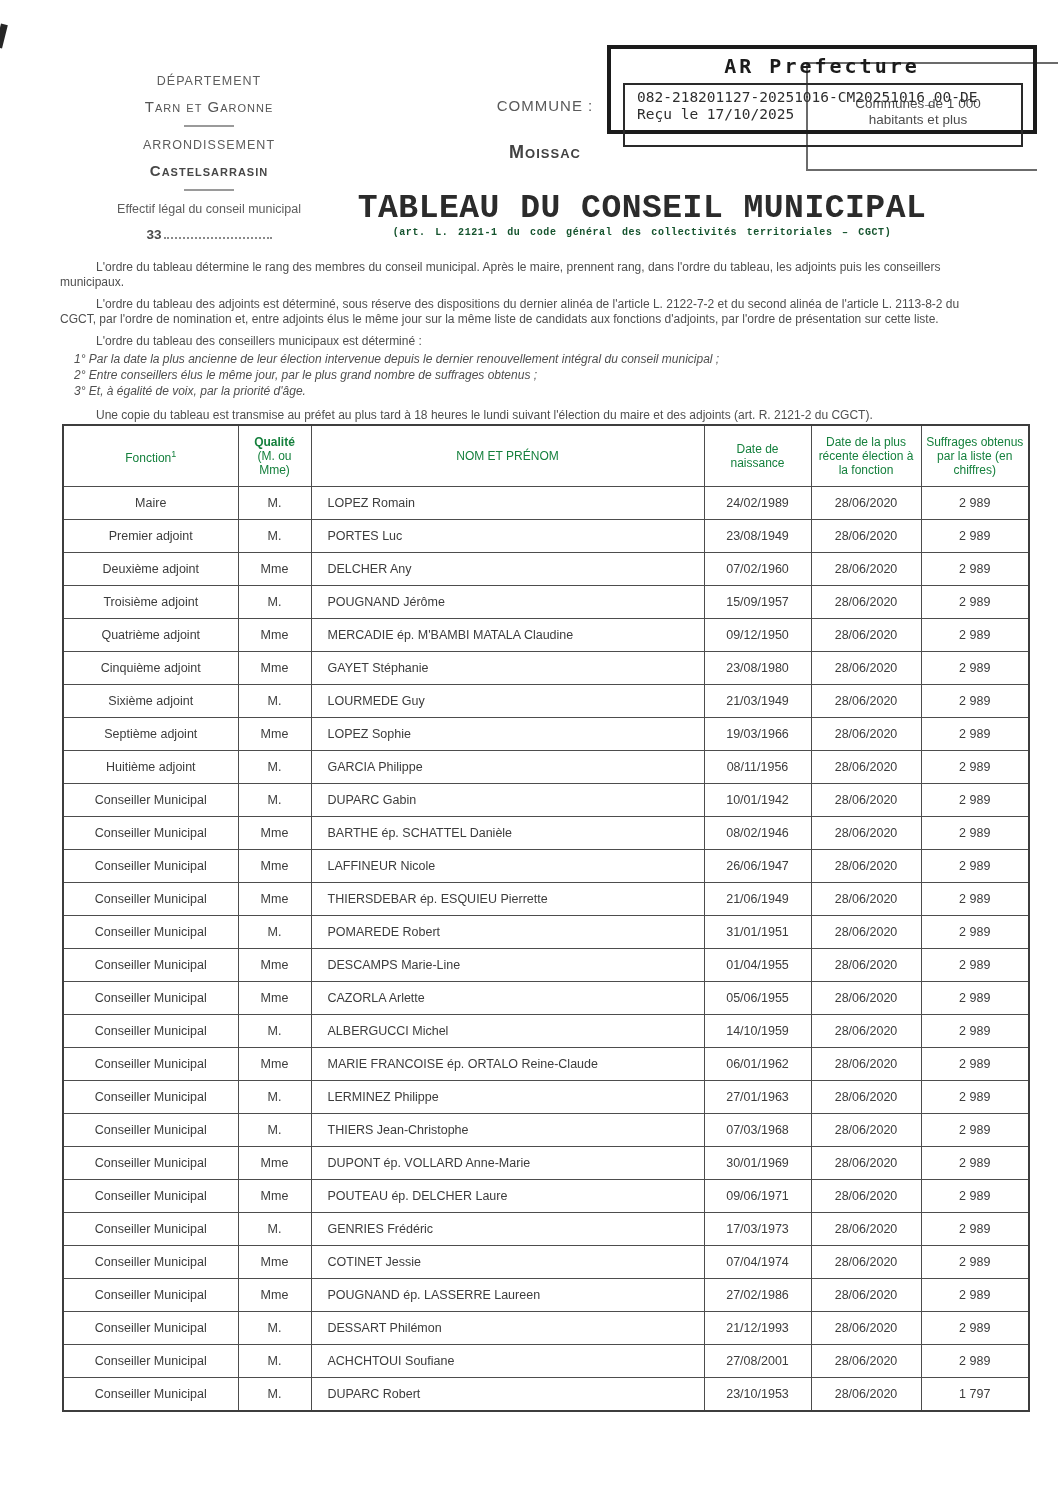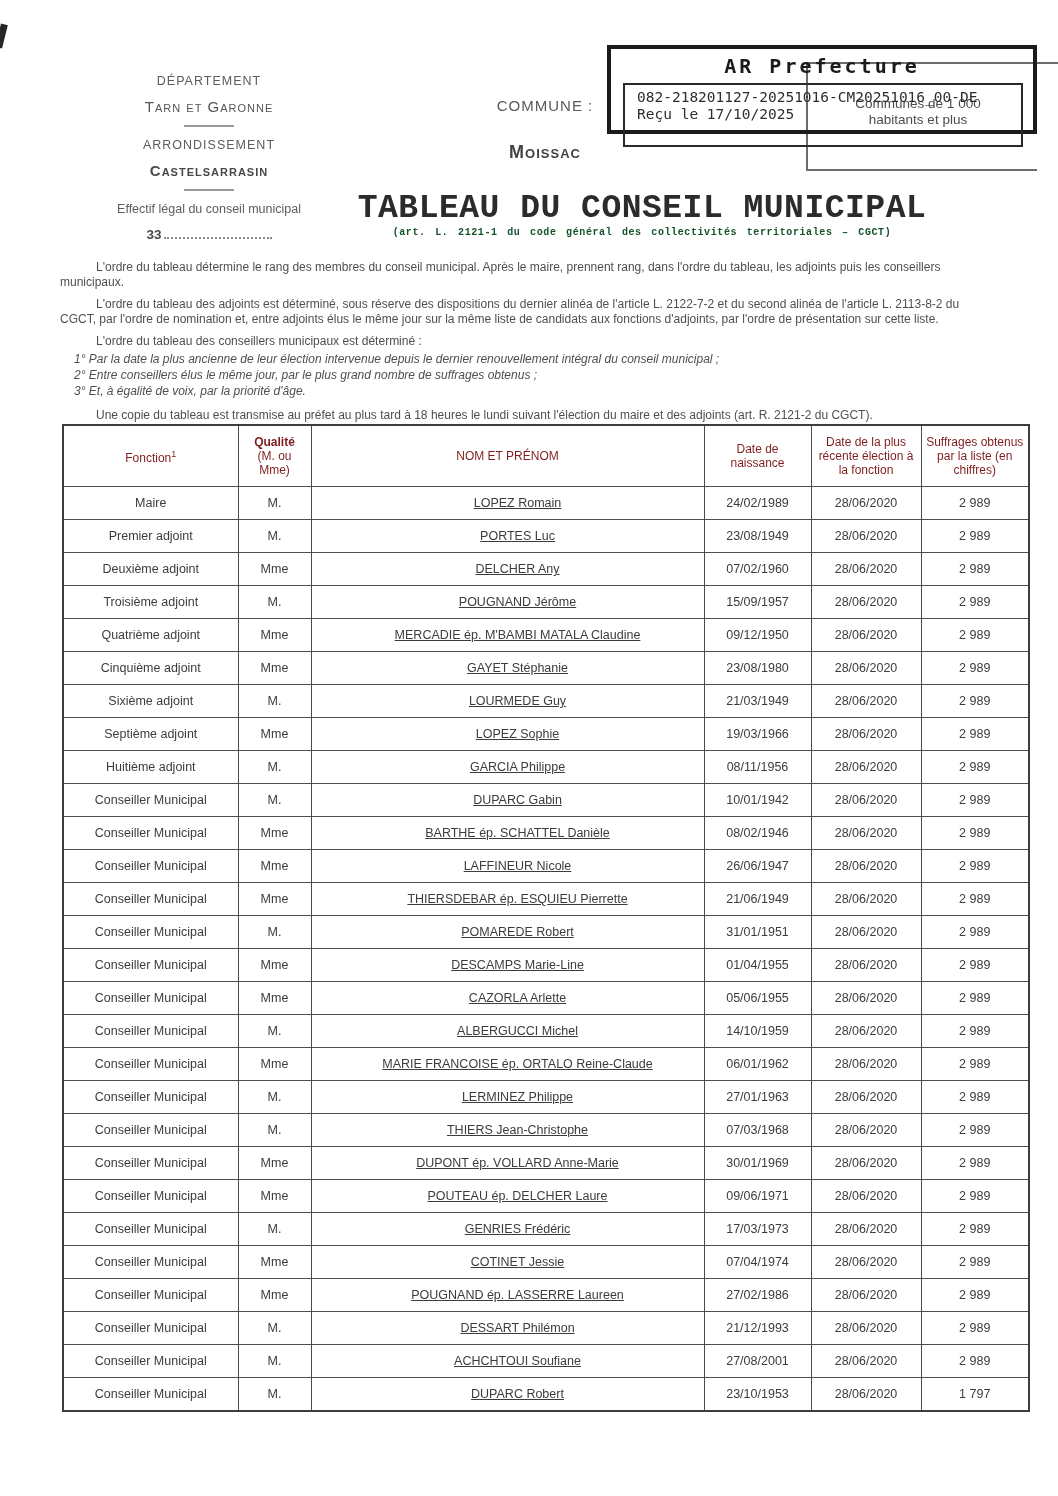--- a/index.html
+++ b/index.html
@@ -43,24 +43,24 @@
   .sub-title{font-size:10px;font-weight:bold;letter-spacing:0.6px;word-spacing:3px;color:#14532d;margin-top:0;white-space:nowrap;}
   
   .intro{position:absolute;left:60px;top:260px;width:938px;font-size:12px;line-height:15px;color:#4f4f4f;}
   .intro p{margin:0 0 7px 0;text-indent:36px;}
   .intro .list-item{margin:0 0 1px 14px;font-style:italic;}
   .intro .last-para{margin-top:9px;}
   
   .table-wrap{position:absolute;left:62px;top:424px;width:966px;}
   table.council{border-collapse:collapse;table-layout:fixed;width:966px;border:2px solid #3d3d3d;}
   table.council th, table.council td{border:1px solid #4d4d4d;padding:2px 4px;vertical-align:middle;}
-  table.council th{font-size:12px;font-weight:bold;color:#7f1d1d;height:56px;text-align:center;line-height:14px;font-weight:normal;}
+  table.council th{font-size:12px;font-weight:bold;color:#15803d;height:56px;text-align:center;line-height:14px;font-weight:normal;}
   table.council th .hdr-strong{font-weight:bold;}
   table.council td{height:28px;font-size:12.5px;color:#3c3c3c;text-align:center;}
-  table.council td.col-nom{text-align:center;padding-left:24px;text-decoration:underline;}
+  table.council td.col-nom{text-align:left;padding-left:16px;}
   sup{font-size:9px;}
   
   .footnote{position:absolute;left:58px;top:1396px;width:600px;}
   .footnote-line{width:172px;border-top:2px solid #8a8a8a;margin-bottom:5px;}
   .footnote-text{font-size:11.5px;color:#5a5a5a;}
 </style>
 </head>
 <body>
 
 <div class="page">

